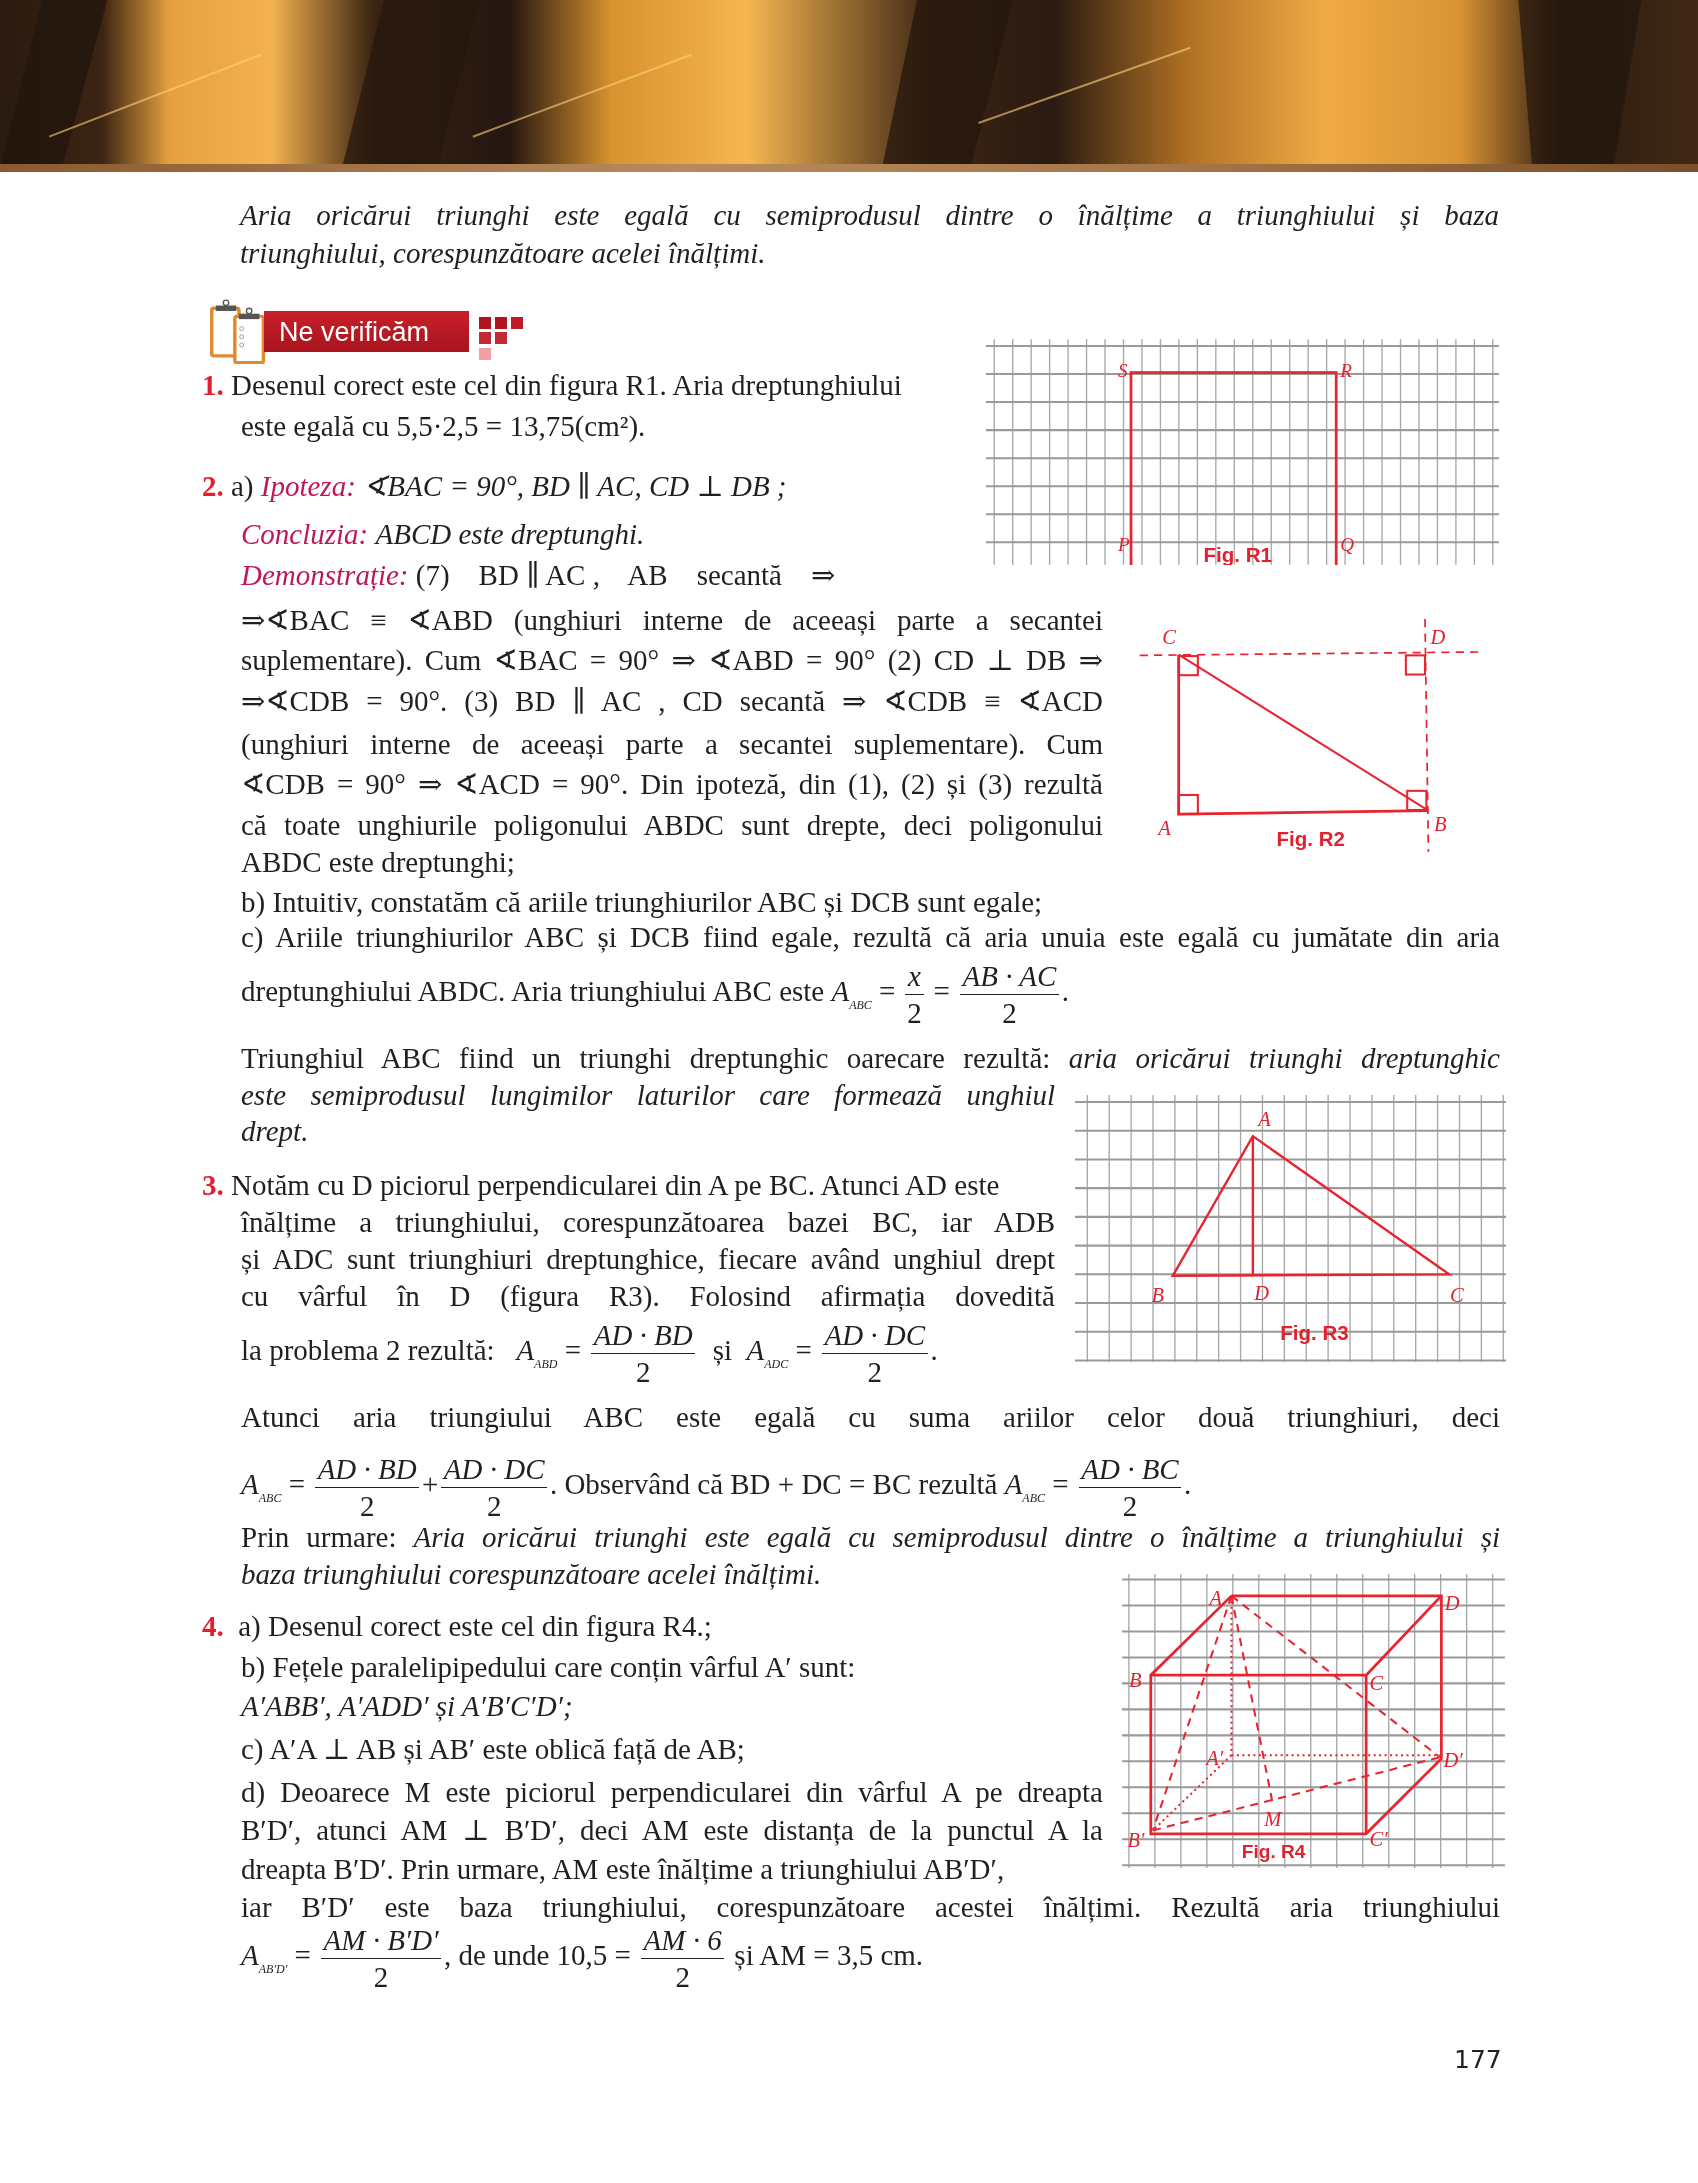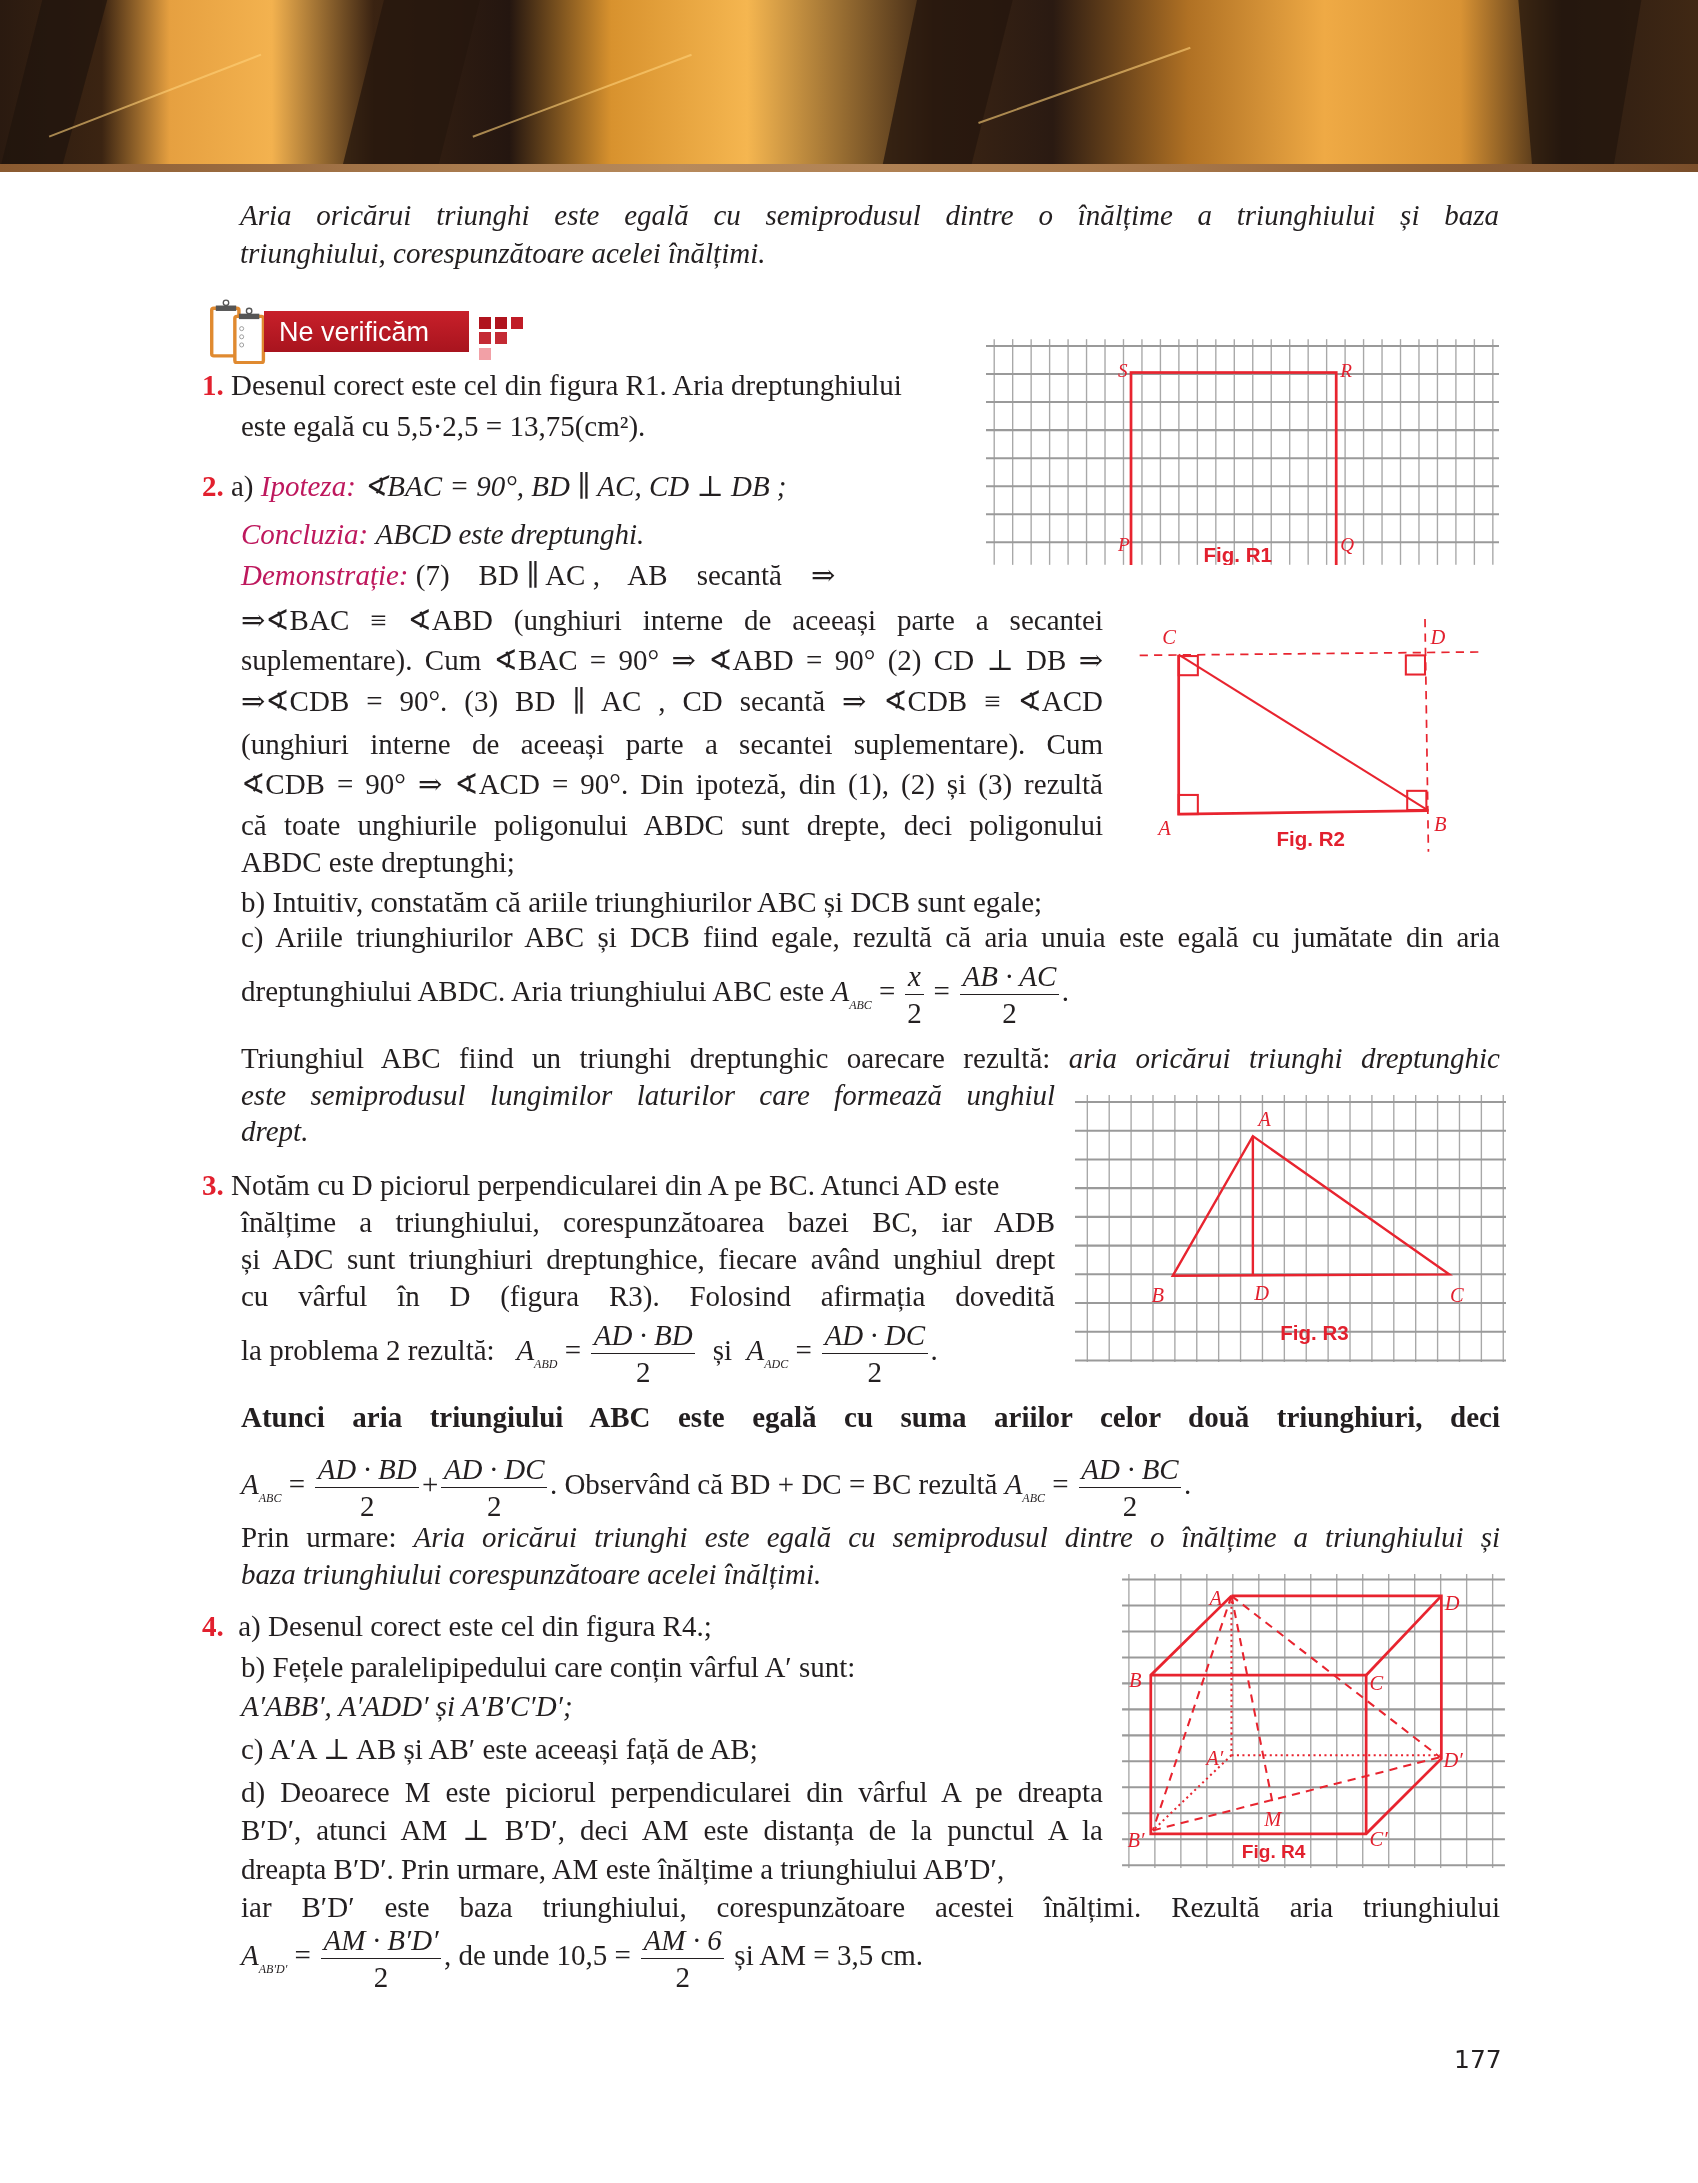--- a/index.html
+++ b/index.html
@@ -137,21 +137,21 @@
       <span class="n">AD · BD</span>
       <span class="d">2</span>
     </span>&nbsp;
   <span>și</span>&nbsp;
   <span class="it">A</span><span class="sub">ADC</span> =
   <span class="frac">
       <span class="n">AD · DC</span>
       <span class="d">2</span>
     </span>.
 </div>
-<div class="p just" style="left:241px; top:1398px; width:1259px;font-weight:bold;">Atunci aria triungiului ABC este egală cu suma ariilor celor două triunghiuri, deci</div>
+<div class="p just" style="left:241px; top:1398px; width:1259px;">Atunci aria triungiului ABC este egală cu suma ariilor celor două triunghiuri, deci</div>
 <div class="p" style="left:241px; top:1451px; line-height:41px;">
   <span class="it">A</span><span class="sub">ABC</span> =
   <span class="frac">
       <span class="n">AD · BD</span>
       <span class="d">2</span>
     </span>+<span class="frac">
       <span class="n">AD · DC</span>
       <span class="d">2</span>
     </span><span>. Observând că BD + DC = BC rezultă</span>
   <span class="it">A</span><span class="sub">ABC</span> =
@@ -165,21 +165,21 @@
   <span class="it">Aria oricărui triunghi este egală cu semiprodusul dintre o înălțime a triunghiului și</span>
 </div>
 <div class="p it" style="left:241px; top:1555px;">baza triunghiului corespunzătoare acelei înălțimi.</div>
 
 <div class="p" style="left:202px; top:1607px;font-family:Liberation Serif, serif;">
   <span class="num">4.</span>&nbsp;
   <span>a) Desenul corect este cel din figura R4.;</span>
 </div>
 <div class="p" style="left:241px; top:1648px;">b) Fețele paralelipipedului care conțin vârful A′ sunt:</div>
 <div class="p it" style="left:241px; top:1687px;">A′ABB′, A′ADD′ și A′B′C′D′;</div>
-<div class="p" style="left:241px; top:1730px;">c) A′A ⊥ AB și AB′ este aceeași față de AB;</div>
+<div class="p" style="left:241px; top:1730px;">c) A′A ⊥ AB și AB′ este oblică față de AB;</div>
 <div class="p just" style="left:241px; top:1773px; width:862px;">d) Deoarece M este piciorul perpendicularei din vârful A pe dreapta</div>
 <div class="p just" style="left:241px; top:1811px; width:862px;">B′D′, atunci AM ⊥ B′D′, deci AM este distanța de la punctul A la</div>
 <div class="p" style="left:241px; top:1850px;">dreapta B′D′. Prin urmare, AM este înălțime a triunghiului AB′D′,</div>
 <div class="p just" style="left:241px; top:1888px; width:1259px;font-family:Liberation Serif, serif;">iar B′D′ este baza triunghiului, corespunzătoare acestei înălțimi. Rezultă aria triunghiului</div>
 <div class="p" style="left:241px; top:1922px; line-height:41px;">
   <span class="it">A</span><span class="sub">AB′D′</span> =
   <span class="frac">
       <span class="n">AM · B′D′</span>
       <span class="d">2</span>
     </span><span>, de unde 10,5 =</span>

